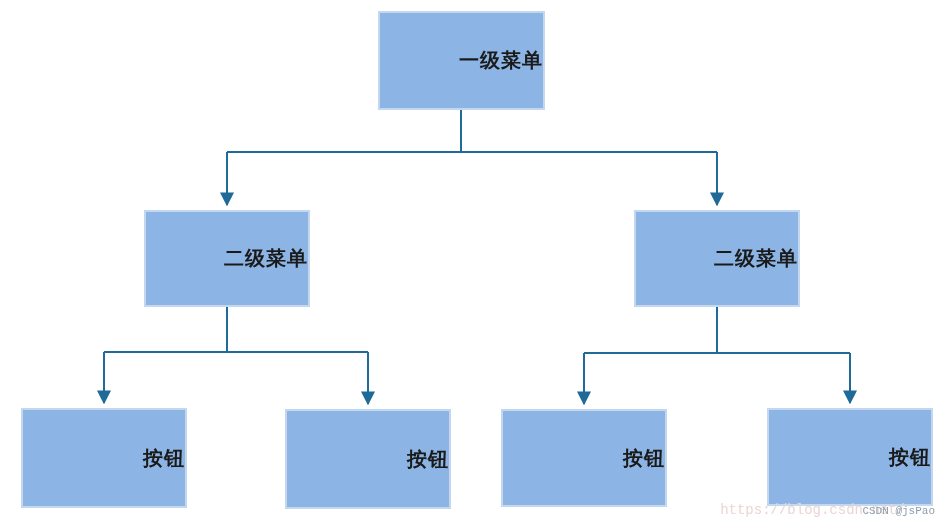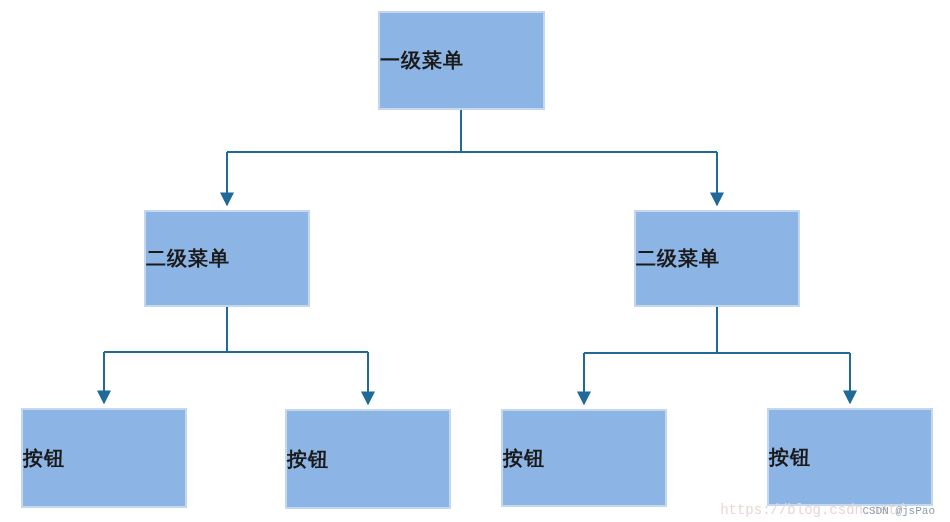--- a/index.html
+++ b/index.html
@@ -22,21 +22,21 @@
     width: 950px;
     height: 522px;
   }
   .node {
     position: absolute;
     box-sizing: border-box;
     background: #8cb4e4;
     border: 2px solid #c3d7ee;
     display: flex;
     align-items: center;
-    justify-content: flex-start;
+    justify-content: flex-end;
     font-size: 20px;
     font-weight: 700;
     color: #1a1a1a;
     letter-spacing: 1px;
   }
   #node-root        { left: 378px; top: 11px;  width: 167px; height: 99px; }
   #node-menu-left   { left: 144px; top: 210px; width: 166px; height: 97px; }
   #node-menu-right  { left: 634px; top: 210px; width: 166px; height: 97px; }
   #node-button-1    { left: 21px;  top: 408px; width: 166px; height: 100px; }
   #node-button-2    { left: 285px; top: 409px; width: 166px; height: 100px; }

